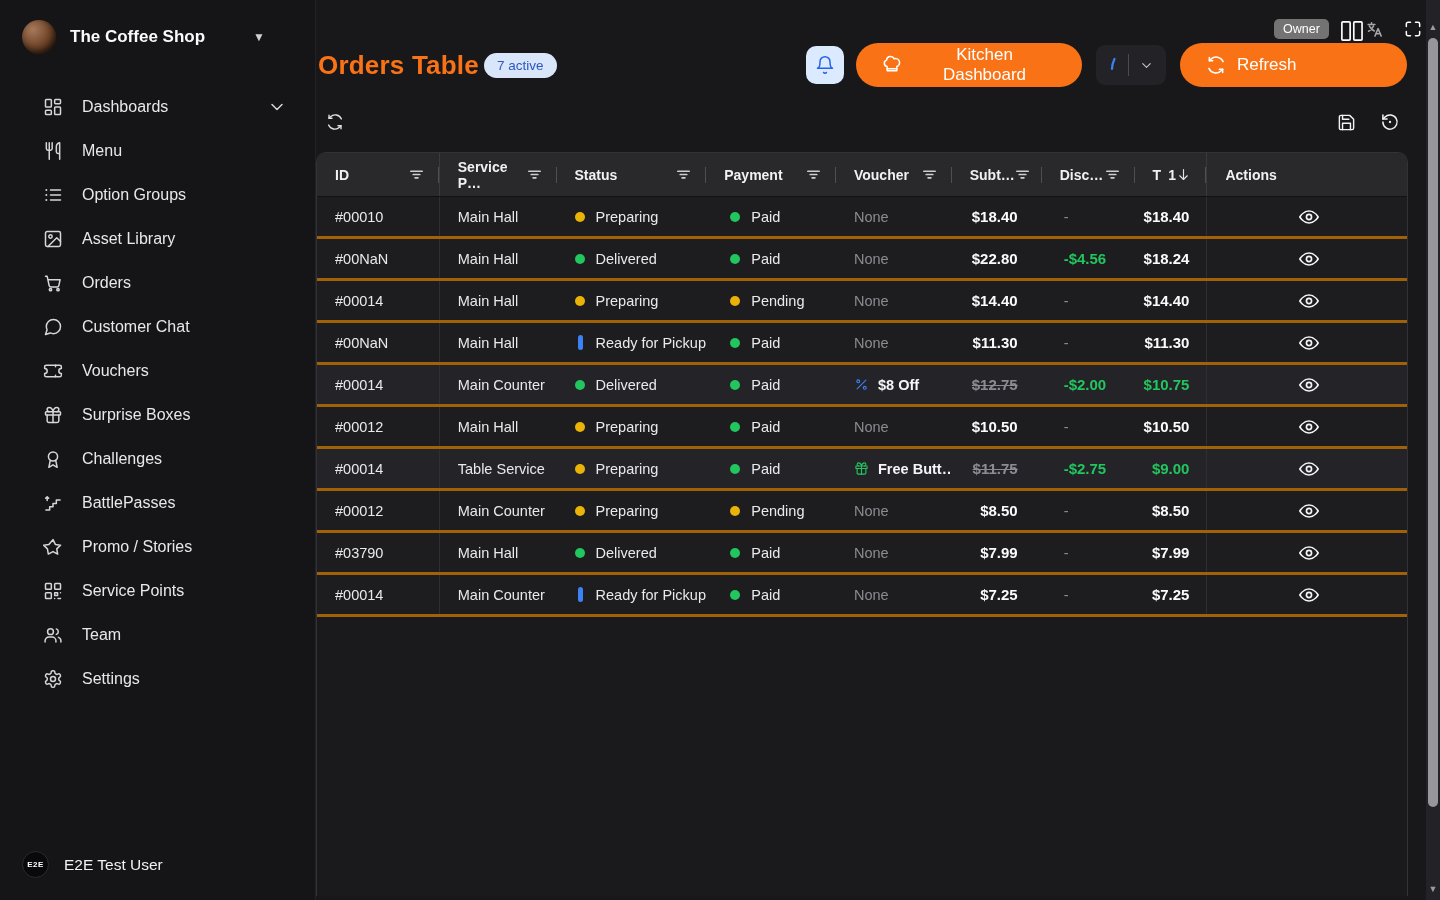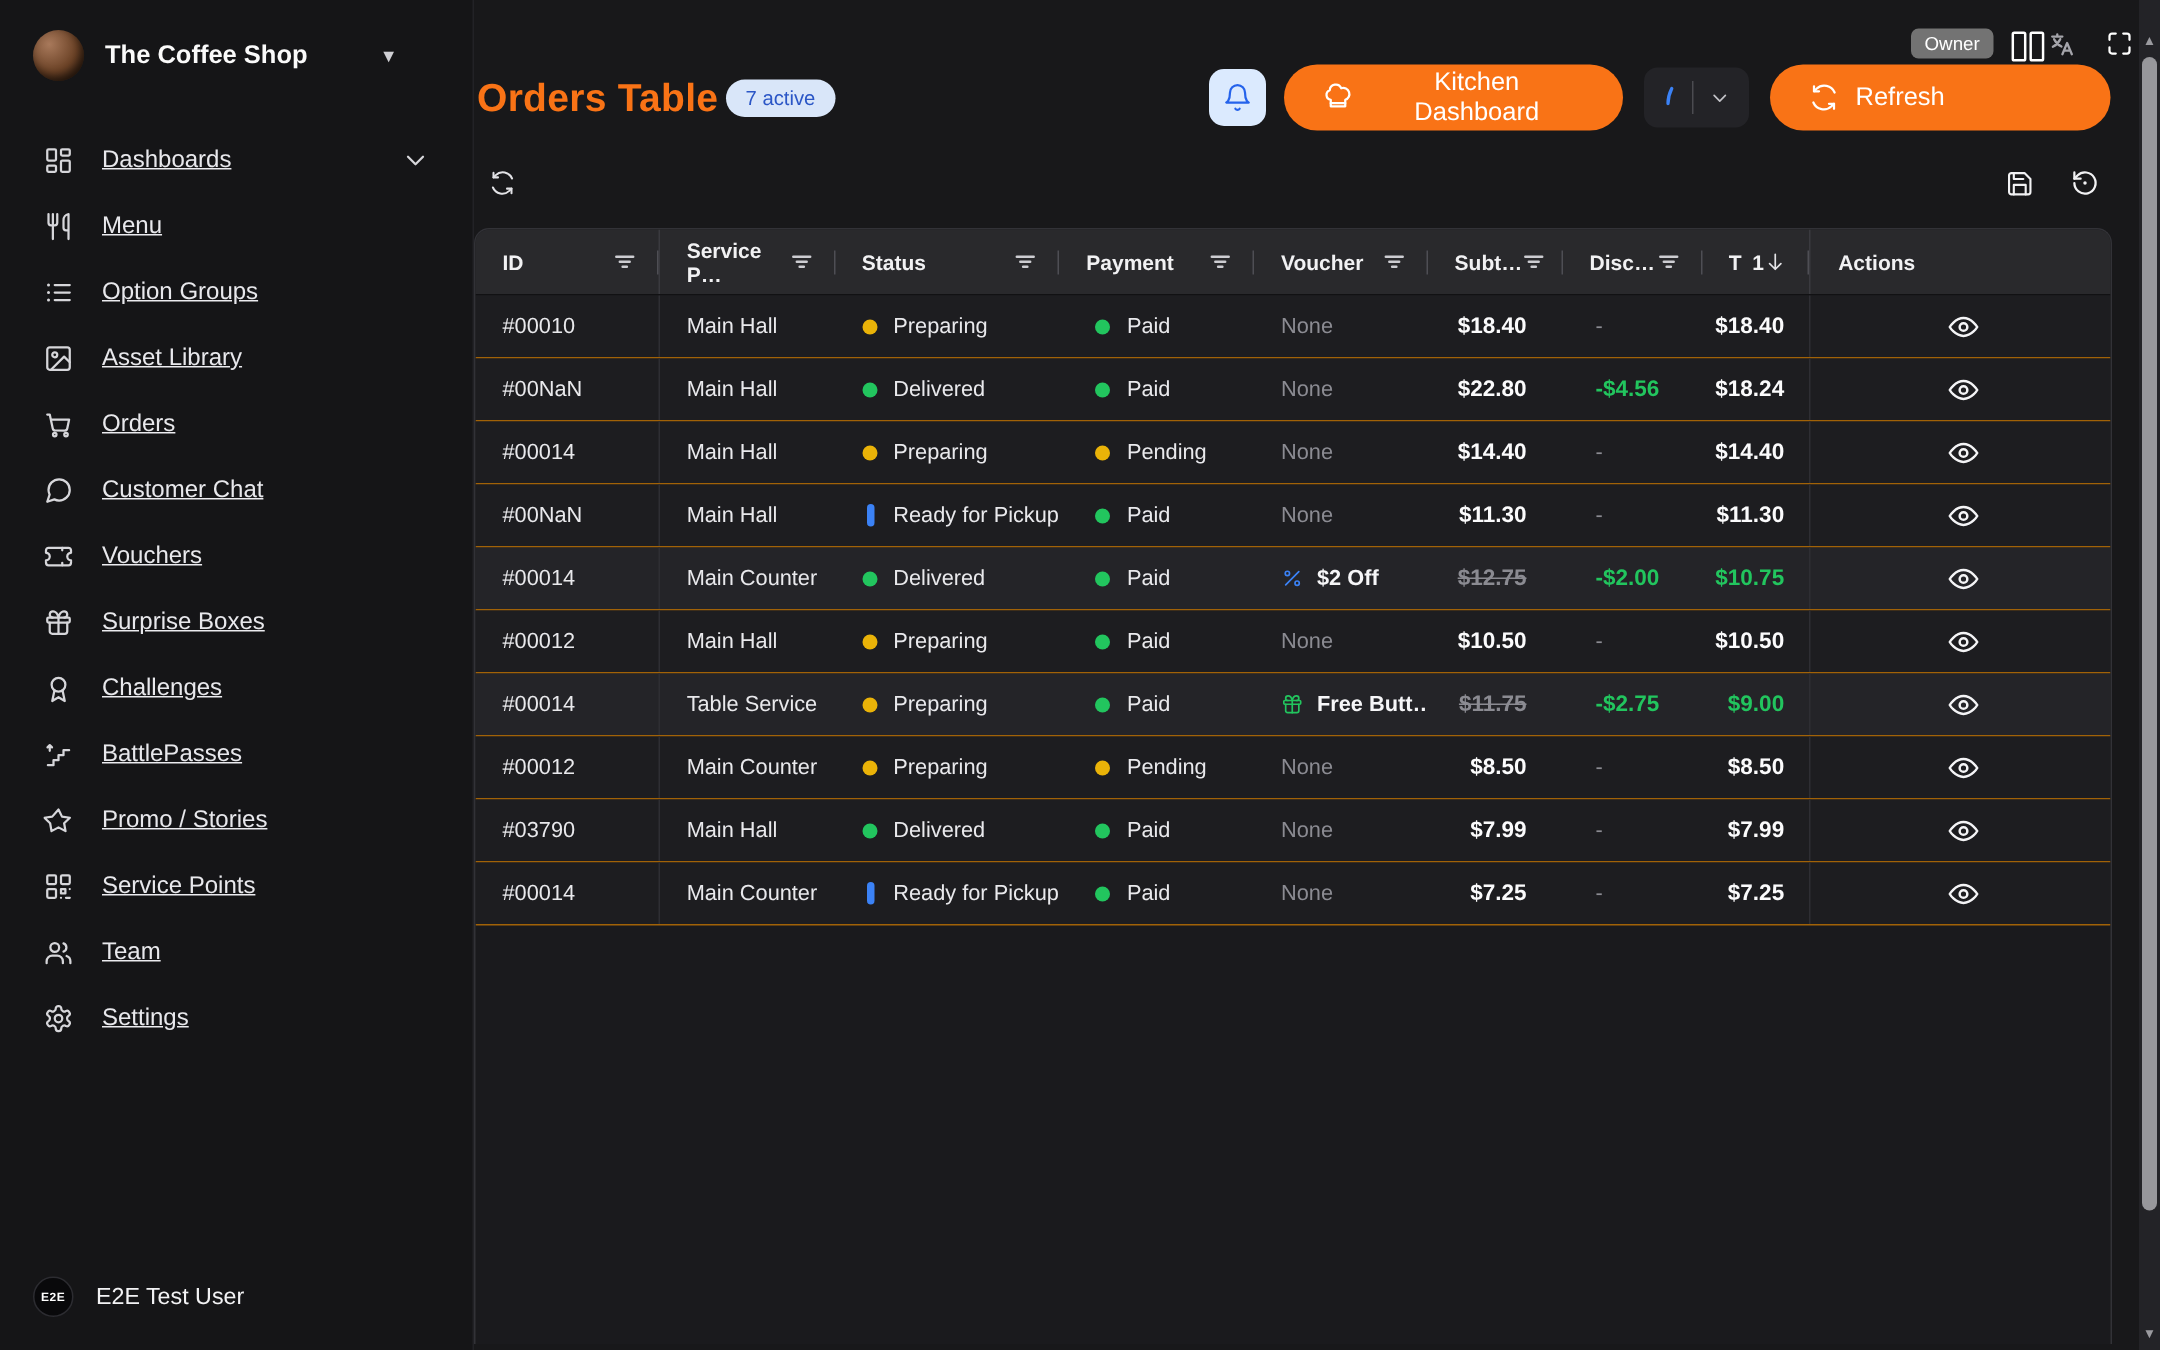--- a/index.html
+++ b/index.html
@@ -9,21 +9,21 @@
   
   .ic { display:inline-flex; align-items:center; justify-content:center; flex:0 0 auto; }
   .ic svg { width:100%; height:100%; fill:none; stroke:currentColor; stroke-width:1.8; stroke-linecap:round; stroke-linejoin:round; }
 
   
   .sidebar { position:absolute; left:0; top:0; width:316px; height:900px; background:#151517; border-right:1px solid #222226; }
   .ws { display:flex; align-items:center; gap:14px; padding:20px 24px 0 22px; }
   .ws-logo { width:34px; height:34px; border-radius:50%; background:radial-gradient(circle at 32% 28%, #a8795b, #6b4226 55%, #2e1c10 95%); box-shadow:inset -2px -3px 6px rgba(0,0,0,.55); }
   .ws-name { font-size:17px; font-weight:700; color:#fafafa; flex:1; }
   .ws-caret { color:#cfcfd4; font-size:12px; padding-right:26px; }
-  .nav { position:absolute; top:85px; left:0; right:0;text-decoration:underline; }
+  .nav { position:absolute; top:85px; left:14px; right:0; }
   .nav-item { display:flex; align-items:center; gap:19px; height:44px; padding:0 28px 0 29px; color:#e8e8ec; font-size:16px; cursor:pointer; }
   .nav-item .ic { width:20px; height:20px; color:#d6d6da; }
   .nav-chev { margin-left:auto; width:16px; height:16px; color:#b9b9bf; }
   .side-user { position:absolute; left:22px; bottom:22px; display:flex; align-items:center; gap:15px; }
   .side-avatar { width:27px; height:27px; border-radius:50%; background:#09090b; border:1px solid #2c2c31; color:#fff; font-size:8px; font-weight:700; display:flex; align-items:center; justify-content:center; letter-spacing:.4px; }
   .side-username { font-size:15.5px; color:#f2f2f4; }
 
   
   .page-title { position:absolute; left:318px; top:50px; font-size:26px; font-weight:800; color:#f97316; letter-spacing:.2px; }
   .active-badge { position:absolute; left:484px; top:53px; height:25px; padding:0 13px; display:flex; align-items:center; background:#d9e6f9; color:#2b56c6; font-size:13.5px; border-radius:999px; }
@@ -53,21 +53,21 @@
   .thead { display:flex; height:44px; background:#29292c; border-bottom:1px solid #111113; }
   .th { position:relative; display:flex; align-items:center; justify-content:space-between; padding:0 15px 0 18px; font-size:14px; font-weight:700; color:#f1f1f3; }
   .th::after { content:""; position:absolute; right:0; top:14px; height:16px; width:1px; background:#4e4e54; }
   .th:last-child::after { display:none; }
   .th .filter-ic { width:15px; height:15px; color:#cdcdd2; }
   .th.b-right { border-right:1px solid #3a3a3f; }
   .th.b-left  { border-left:1px solid #3a3a3f; }
   .sort-wrap { display:flex; align-items:center; gap:7px; }
   .sort-arrow { width:15px; height:15px; color:#e3e3e7; }
 
-  .tr { display:flex; height:42px; background:#1d1d20; border-bottom:1px solid #a16207; }
+  .tr { display:flex; height:42px; background:#1d1d20; border-bottom:3px solid #a16207; }
   .tr.hl { background:#242428; }
   .td { display:flex; align-items:center; padding:0 14px 0 18px; font-size:14.5px; color:#e9e9ec; overflow:hidden; white-space:nowrap; }
   .td.b-right { border-right:1px solid #2e2e33; }
   .td.b-left  { border-left:1px solid #2e2e33; }
   .dot { width:10px; height:10px; border-radius:50%; margin-right:11px; flex:0 0 auto; }
   .bar { width:5px; height:15px; border-radius:3px; background:#3b82f6; margin:0 13px 0 3px; flex:0 0 auto; }
   .muted { color:#8b8b92; }
   .money { font-size:15px; font-weight:700; color:#fbfbfc; }
   .money.strike { color:#8b8b92; text-decoration:line-through; font-weight:700; }
   .green { color:#22c55e !important; }
@@ -529,21 +529,21 @@
           <div class="td" style="width:150px"><span class="dot" style="background:#22c55e"></span>Delivered</div>
           <div class="td" style="width:130px;padding-left:24px"><span class="dot" style="background:#22c55e"></span>Paid</div>
           <div class="td" style="width:116px">
             <span class="ic v-ic" style="color:#3b82f6">
               <svg viewBox="0 0 24 24" stroke-width="2.4">
                 <path d="M19 5 5 19"></path>
                 <circle cx="6.8" cy="6.8" r="2.3"></circle>
                 <circle cx="17.2" cy="17.2" r="2.3"></circle>
               </svg>
             </span>
-            <span class="v-label">$2 Off</span>
+            <span class="v-label">$8 Off</span>
           </div>
           <div class="td num-r" style="width:90px">
             <span class="money strike">$12.75</span>
           </div>
           <div class="td" style="width:93px;padding-left:22px">
             <span class="disc-val green">-$2.00</span>
           </div>
           <div class="td num-t" style="width:72px">
             <span class="money green">$10.75</span>
           </div>

